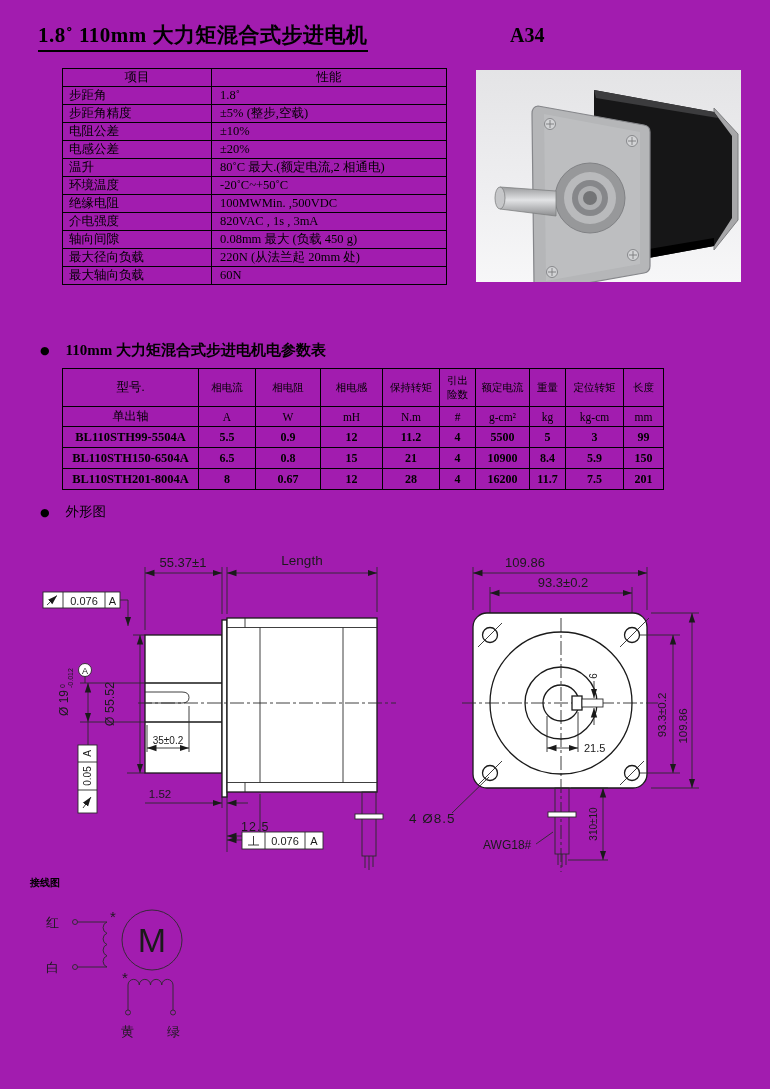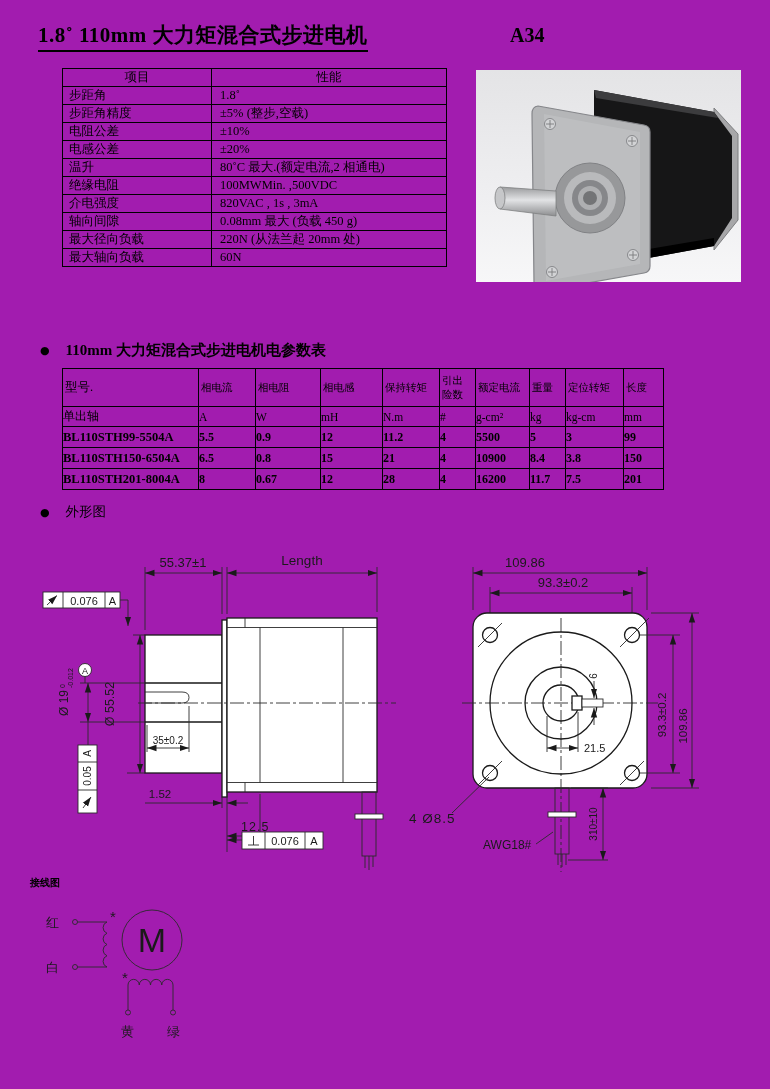--- a/index.html
+++ b/index.html
@@ -25,21 +25,21 @@
   #photo { position:absolute; left:476px; top:70px; width:265px; height:212px; }
 
   
   .bullet-line { position:absolute; display:flex; align-items:center; }
   .bullet-dot { font-size:11px; margin-right:16px; font-family:"DejaVu Sans", sans-serif; }
   #bullet-params { left:40px; top:341px; font-size:15px; font-weight:bold; }
   #bullet-outline { left:40px; top:503px; font-size:13.5px; }
 
   
   #param-table { position:absolute; left:62px; top:368px; width:601px; border-collapse:collapse;
-                 table-layout:fixed; text-align:left; font-size:12px;border-radius:23px; }
+                 table-layout:fixed; text-align:center; font-size:12px;border-radius:23px; }
   #param-table th, #param-table td { border:1px solid #000; vertical-align:middle; font-weight:normal; }
   #param-table thead tr.hrow th { height:38px; font-size:10.5px; line-height:1.3; padding:0 2px; }
   #param-table thead tr.urow th { height:20px; font-size:11.5px; }
   #param-table tbody td { height:21px; font-size:12px;font-weight:bold; }
   #param-table tbody td:first-child { font-size:12.5px; }
 
   
   #outline-svg { position:absolute; left:0; top:540px; }
   #wiring-title { position:absolute; left:30px; top:876px; font-size:10px; font-weight:bold; }
   #wiring-svg { position:absolute; left:30px; top:895px; }
@@ -83,20 +83,24 @@
           <td>电阻公差</td>
           <td>±10%</td>
         </tr>
         <tr>
           <td>电感公差</td>
           <td>±20%</td>
         </tr>
         <tr>
           <td>温升</td>
           <td>80˚C 最大.(额定电流,2 相通电)</td>
+        </tr>
+        <tr>
+          <td>环境温度</td>
+          <td>-20˚C~+50˚C</td>
         </tr>
         <tr>
           <td>绝缘电阻</td>
           <td>100MWMin. ,500VDC</td>
         </tr>
         <tr>
           <td>介电强度</td>
           <td>820VAC , 1s , 3mA</td>
         </tr>
         <tr>
@@ -209,21 +213,21 @@
         </tr>
         <tr>
           <td>BL110STH150-6504A</td>
           <td>6.5</td>
           <td>0.8</td>
           <td>15</td>
           <td>21</td>
           <td>4</td>
           <td>10900</td>
           <td>8.4</td>
-          <td>3.8</td>
+          <td>5.9</td>
           <td>150</td>
         </tr>
         <tr>
           <td>BL110STH201-8004A</td>
           <td>8</td>
           <td>0.67</td>
           <td>12</td>
           <td>28</td>
           <td>4</td>
           <td>16200</td>

